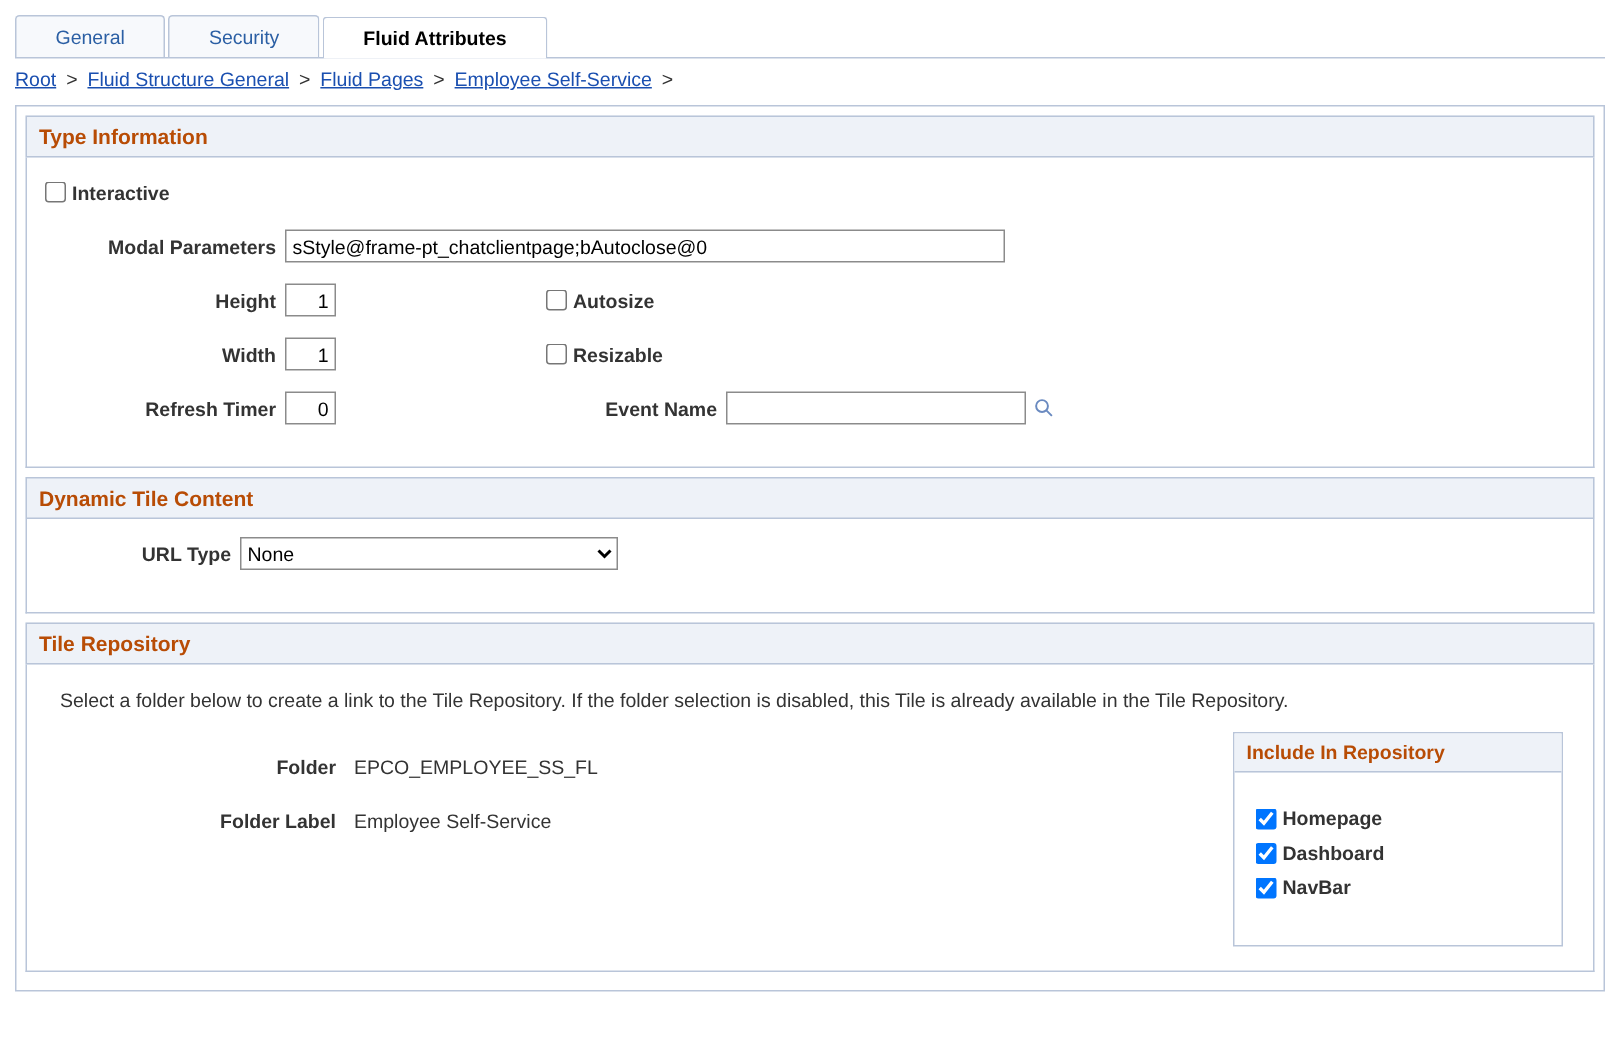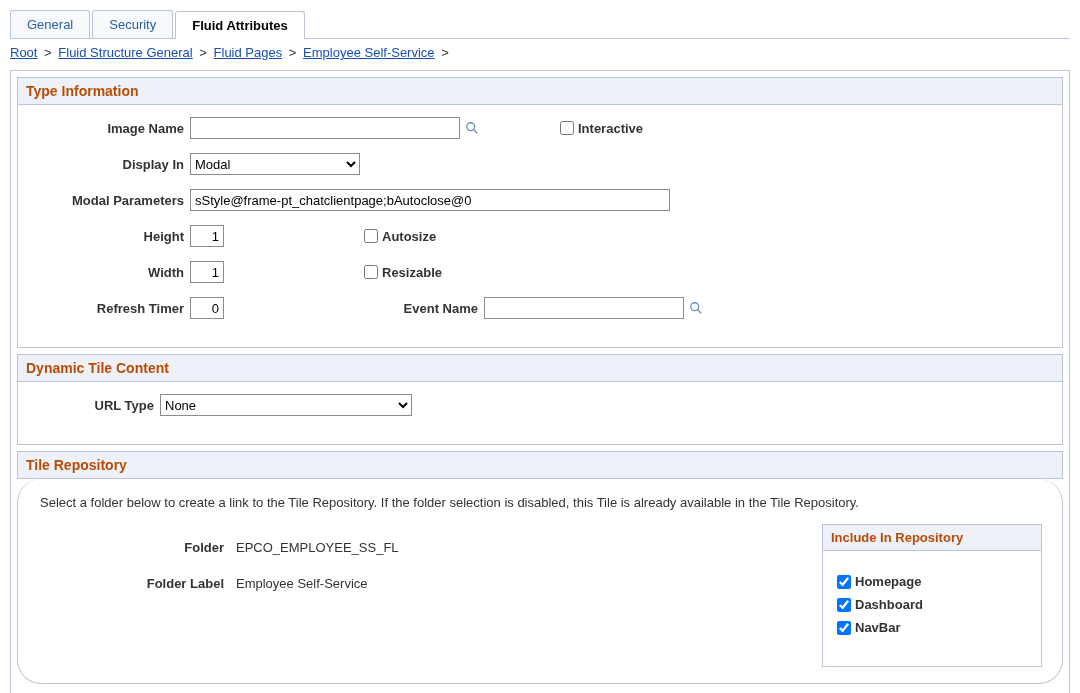--- a/index.html
+++ b/index.html
@@ -10,21 +10,21 @@
     font-size: 13px;
     color: #333;
     background: #fff;
   }
   .tabs {
     display: flex;
     border-bottom: 1px solid #b9c5d9;
     margin-bottom: 6px;
   }
   .tab {
-    padding: 6px 16px;
+    padding: 6px 26px;
     border: 1px solid #b9c5d9;
     border-bottom: none;
     background: #f7f9fc;
     color: #2b5fa4;
     margin-right: 2px;
     border-top-left-radius: 3px;
     border-top-right-radius: 3px;
     cursor: pointer;
     font-size: 13px;
   }
@@ -156,21 +156,20 @@
     color: #b84c05;
   }
   .include-body {
     padding: 23px 14px;
   }
   .include-body .cb-wrap {
     margin-bottom: 8px;
   }
   .section-body.no-pad {
     padding: 8px 12px 16px 12px;
-    border-radius: 24px;
   }
 </style>
 </head>
 <body>
 
 <div class="tabs">
   <div class="tab">General</div>
   <div class="tab">Security</div>
   <div class="tab active">Fluid Attributes</div>
 </div>
@@ -184,38 +183,20 @@
   <span class="sep">&gt;</span>
   <a href="#">Employee Self-Service</a>
   <span class="sep">&gt;</span>
 </div>
 
 <div class="outer-box">
 
   <div class="section-header">Type Information</div>
   <div class="section-body">
     <div class="two-col">
-      <div class="col">
-        <div class="form-row">
-          <div class="field-label">Image Name</div>
-          <input type="text" style="width: 270px;" value="">
-          <span class="lookup-btn">
-            <svg viewBox="0 0 16 16">
-                <circle cx="6.5" cy="6.5" r="4.5" fill="none" stroke="#6a8ac0" stroke-width="1.5"></circle>
-                <line x1="10" y1="10" x2="14" y2="14" stroke="#6a8ac0" stroke-width="1.5"></line>
-              </svg>
-          </span>
-        </div>
-        <div class="form-row">
-          <div class="field-label">Display In</div>
-          <select style="width:170px">
-            <option>Modal</option>
-          </select>
-        </div>
-      </div>
       <div class="col">
         <div class="form-row">
           <div class="cb-wrap">
             <input type="checkbox" style="">
             <span class="cb-label">Interactive</span>
           </div>
         </div>
       </div>
     </div>
 

